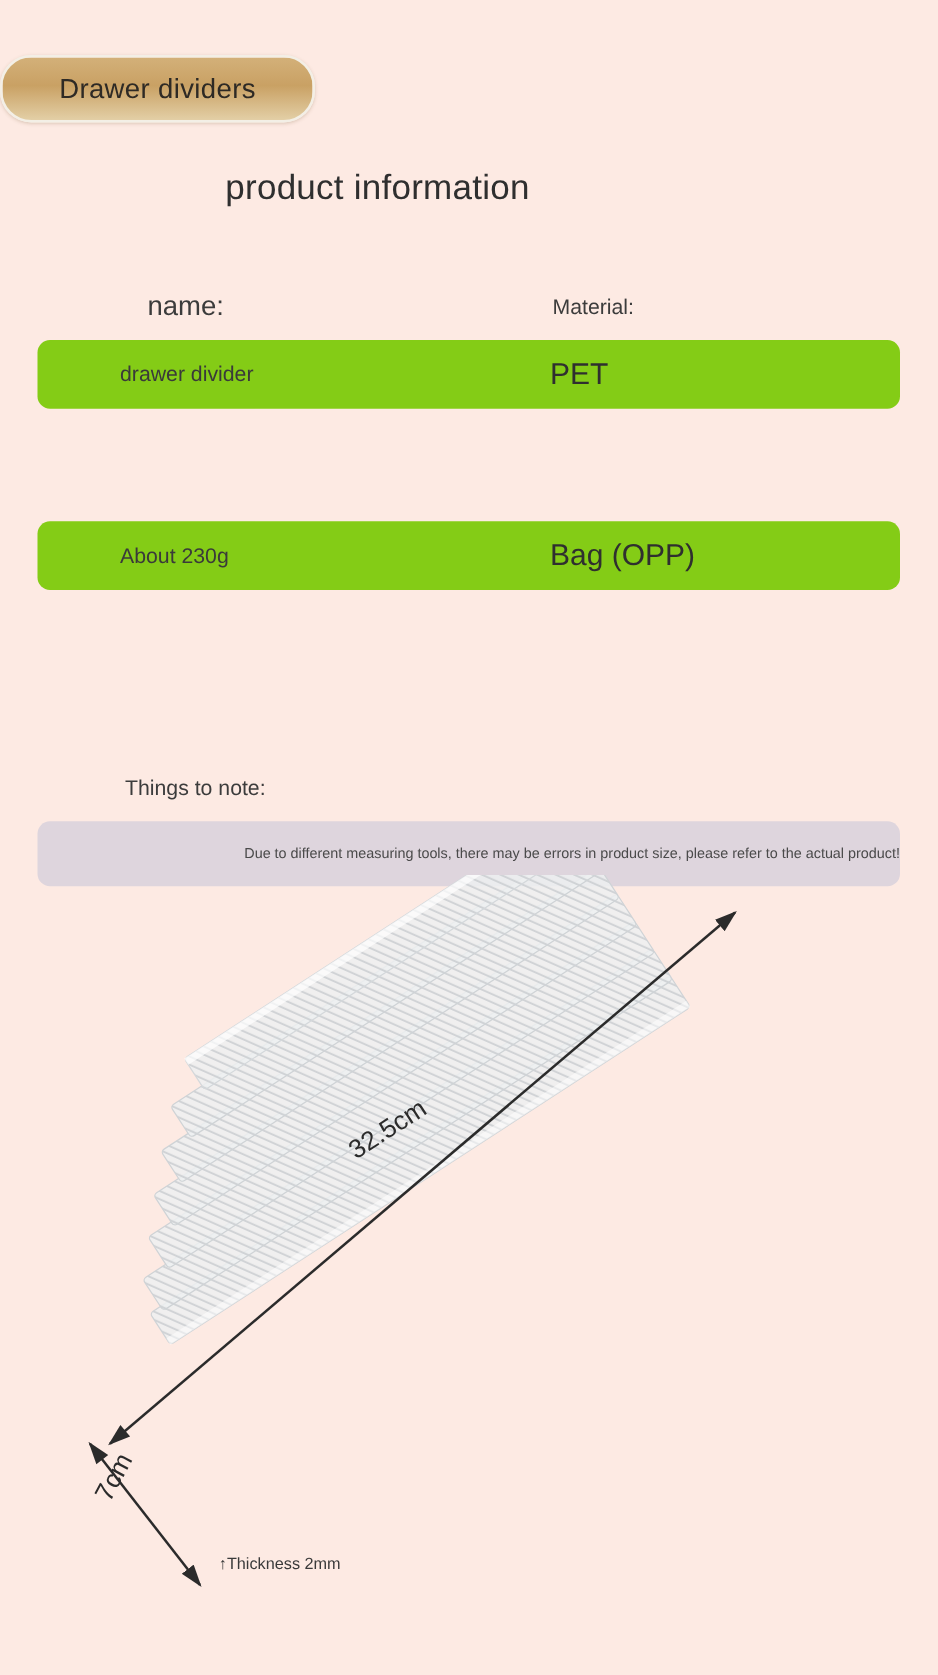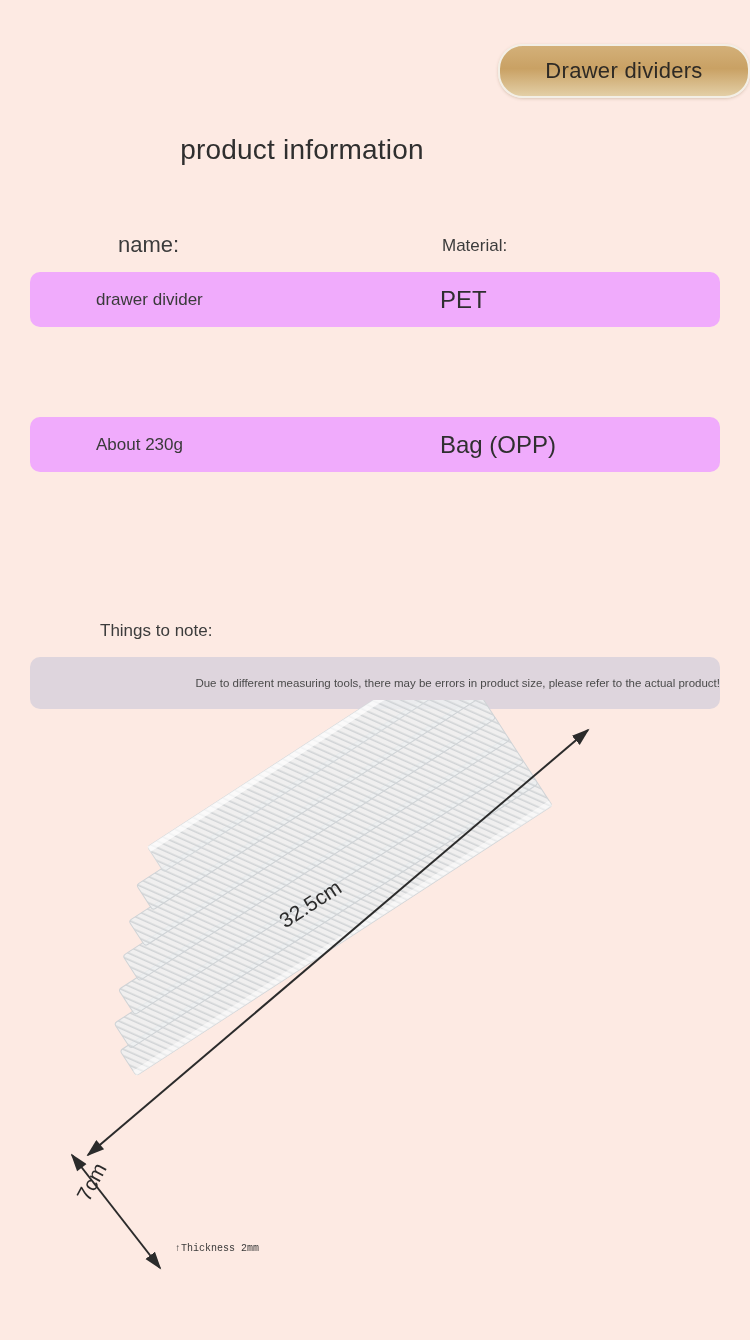--- a/index.html
+++ b/index.html
@@ -16,21 +16,21 @@
     overflow: hidden;
   }
 
   
   .title-pill-wrap {
     position: absolute;
     top: 44px;
     left: 0;
     width: 750px;
     display: flex;
-    justify-content: flex-end;
+    justify-content: flex-start;
   }
   .title-pill {
     width: 248px;
     height: 50px;
     border-radius: 25px;
     background: linear-gradient(180deg, #d3b079 0%, #c9a164 45%, #e3cfa6 100%);
     border: 2px solid #f3efe6;
     box-shadow: 0 1px 3px rgba(120, 90, 50, 0.25);
     display: flex;
     align-items: center;
@@ -85,21 +85,21 @@
     left: 412px;
     top: 4px;
     font-size: 17px;
     color: #3c3c3c;
   }
 
   .value-bar {
     margin-top: 10px;
     height: 55px;
     border-radius: 10px;
-    background: #f0abfc;
+    background: #84cc16;
     position: relative;
   }
   .value-bar.note {
     height: 52px;
     background: #ded5dd;
   }
   .value-left {
     position: absolute;
     left: 66px;
     top: 50%;
@@ -148,23 +148,22 @@
     transform: rotate(-33deg);
   }
   .dim-label.wid {
     left: 72px;
     top: 470px;
     transform: rotate(-62deg);
   }
   .dim-label.thick {
     left: 175px;
     top: 543px;
-    font-size: 10px;
+    font-size: 13px;
     color: #3a3a3a;
-    font-family: Liberation Mono, monospace;
   }
 </style>
 </head>
 <body>
 
 <div class="title-pill-wrap">
   <div class="title-pill">
     <span class="title-pill-text">Drawer dividers</span>
   </div>
 </div>

